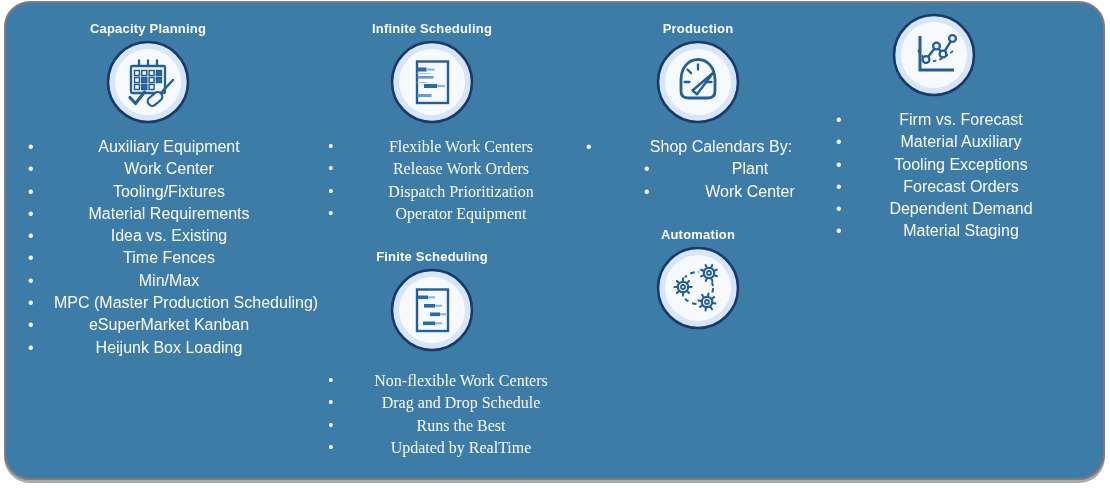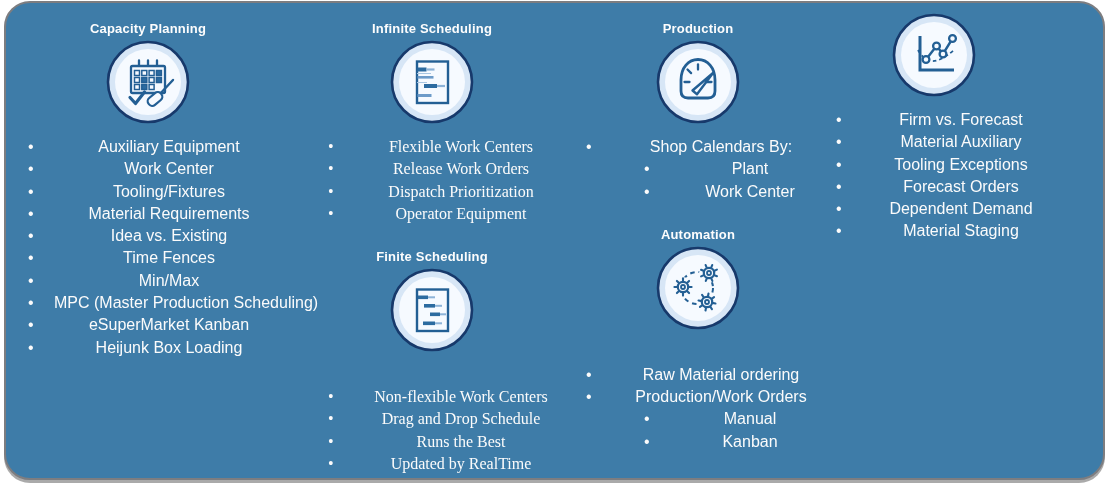--- a/index.html
+++ b/index.html
@@ -33,21 +33,21 @@
     content:"\2022";position:absolute;font-size:16px;color:#fbfbfb;
   }
   
   #col1 li{padding-left:42px;} #col1 li::before{left:16px;}
   #col2 li{padding-left:58px;font-family:Liberation Serif, serif;} #col2 li::before{left:32px;}
   #col3 li{padding-left:46px;} #col3 li::before{left:20px;}
   #col3 li.sub{padding-left:104px;} #col3 li.sub::before{left:78px;}
   #col4 li{padding-left:54px;} #col4 li::before{left:30px;}
   
   .second-section h2.sec-title{margin-top:24px;}
-  .second-section ul.bullet-list{margin-top:28px;}
+  .second-section ul.bullet-list{margin-top:12px;}
 </style>
 </head>
 <body>
 
 <div class="panel">
 
   <div class="col" id="col1">
     <h2 class="sec-title">Capacity Planning</h2>
     <div class="icon-wrap">
       <svg width="84" height="84" viewBox="0 0 84 84">
@@ -207,26 +207,20 @@
               <path d="M-5.2,0 L-8.6,0"></path>
                 <path d="M-3.68,-3.68 L-6.08,-6.08"></path>
                 <path d="M0,-5.2 L0,-8.6"></path>
                 <path d="M3.68,-3.68 L6.08,-6.08"></path>
             </g>
             <circle cx="51" cy="56" r="5.2" fill="#f6faff" stroke="#235f94" stroke-width="2.2"></circle>
             <circle cx="51" cy="56" r="2" fill="none" stroke="#235f94" stroke-width="1.8"></circle>
           </g>
         </svg>
       </div>
-      <ul class="bullet-list">
-        <li>Raw Material ordering</li>
-        <li>Production/Work Orders</li>
-        <li class="sub">Manual</li>
-        <li class="sub">Kanban</li>
-      </ul>
     </div>
   </div>
 
   <div class="col" id="col4">
     <div class="icon-wrap">
       <svg width="84" height="84" viewBox="0 0 84 84">
         <circle cx="42" cy="42" r="40" fill="#d7e6f6" stroke="#17396b" stroke-width="2.6"></circle>
         <circle cx="42" cy="42" r="33" fill="#f6faff"></circle>
         <path d="M28,23 V57 H62" fill="none" stroke="#235f94" stroke-width="3"></path>
         <path d="M26,37 C34,51 44,52.5 62,37" fill="none" stroke="#235f94" stroke-width="1.8" stroke-dasharray="3.5 3"></path>

